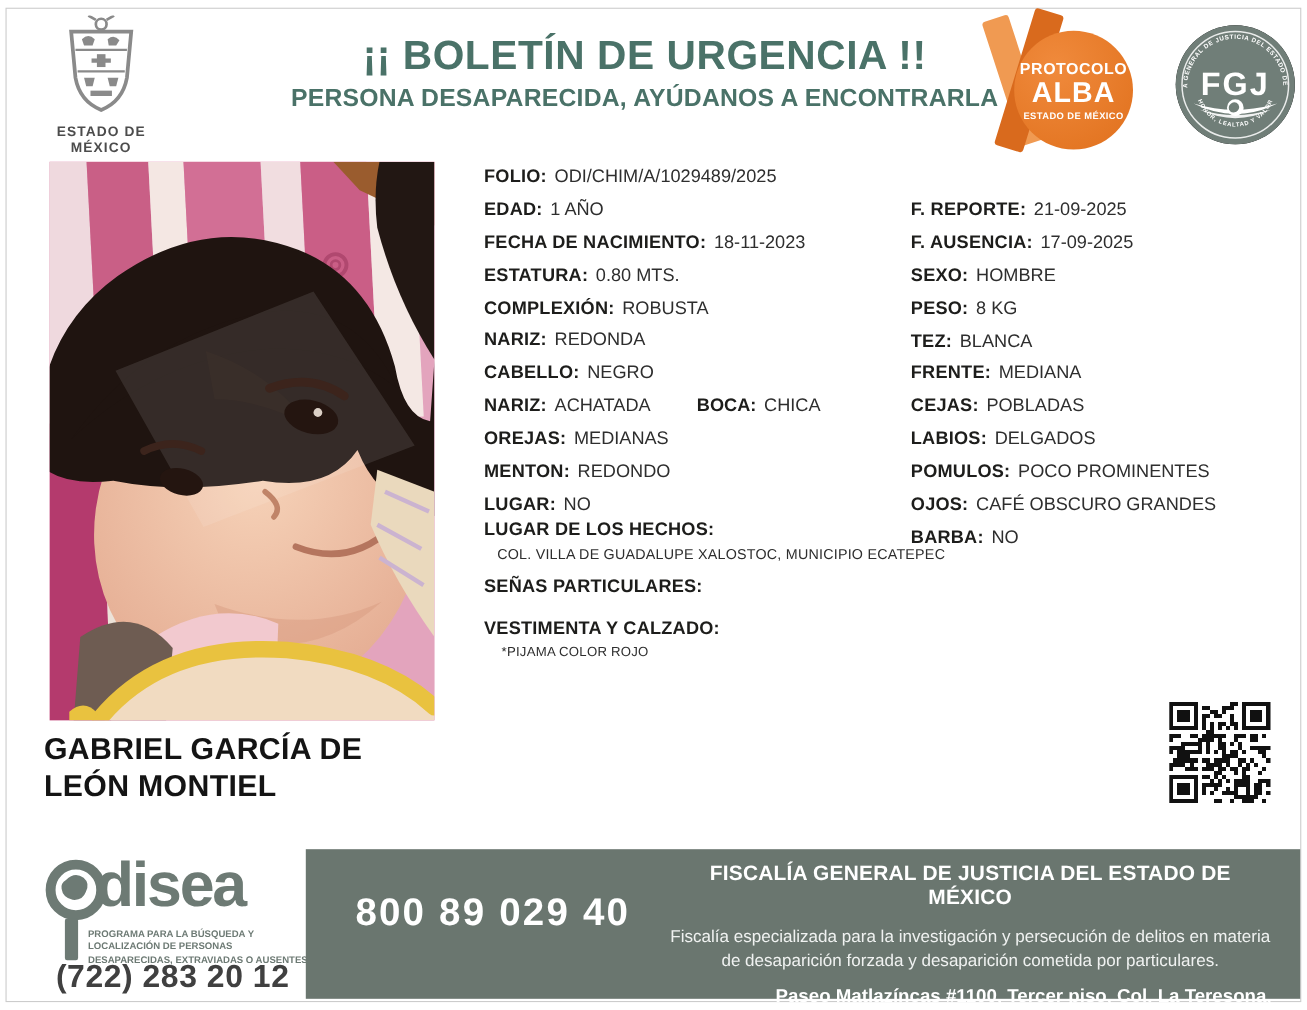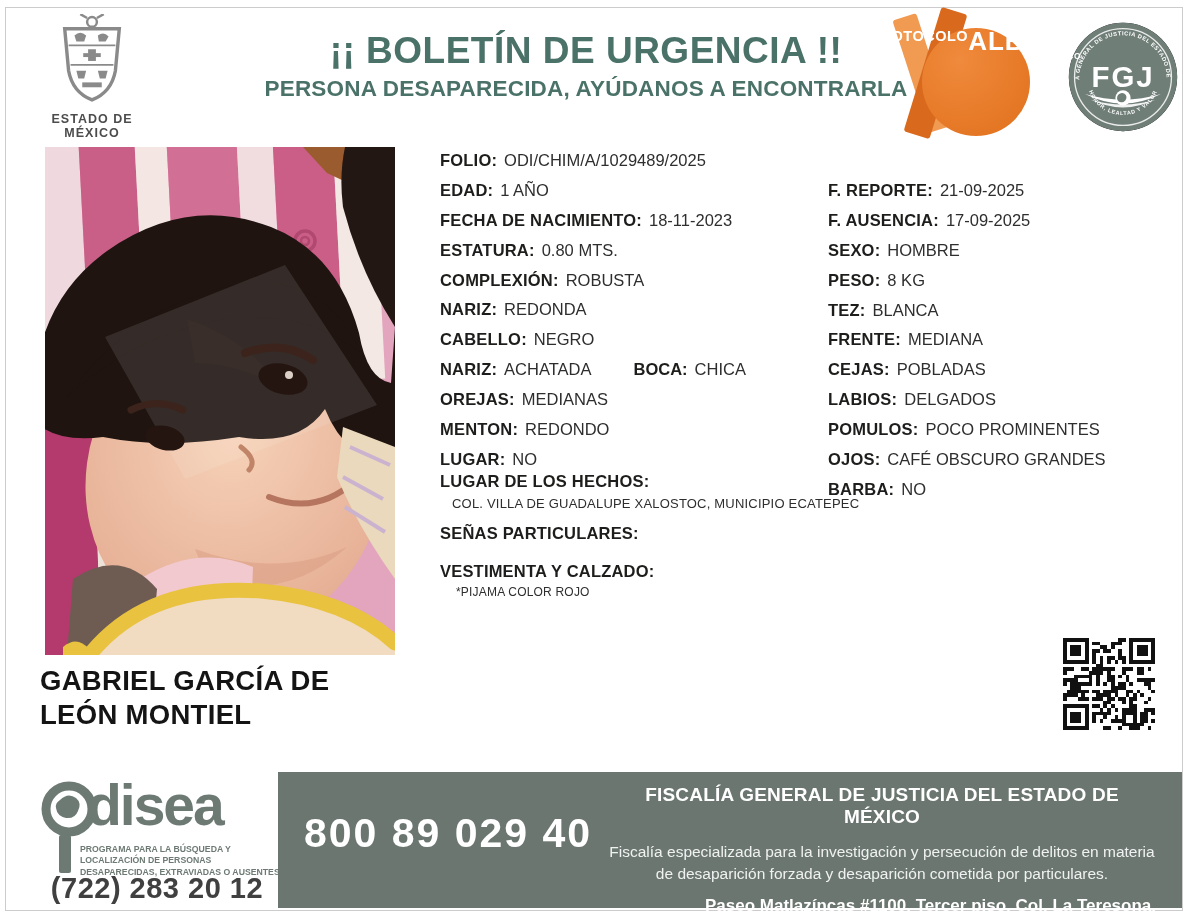--- a/index.html
+++ b/index.html
@@ -15,21 +15,21 @@
 
   .titleblock{position:absolute;left:236px;top:32px;width:700px;text-align:center;}
   .main-title{font-size:37px;font-weight:bold;color:#4a7268;letter-spacing:.5px;line-height:1.05;}
   .sub-title{font-size:22.5px;font-weight:bold;color:#4a7268;letter-spacing:.2px;margin-top:5px;}
 
   .alba{position:absolute;left:900px;top:12px;width:142px;height:128px;}
   .alba .ribbon-back{position:absolute;left:10px;top:2px;width:25px;height:118px;background:#f09a52;transform:rotate(-18deg);border-radius:3px;}
   .alba .ribbon-front{position:absolute;left:22px;top:-4px;width:27px;height:130px;background:#d96a1d;transform:rotate(17deg);border-radius:3px;}
   .alba .circle{position:absolute;left:22px;top:16px;width:108px;height:108px;border-radius:50%;
     background:radial-gradient(circle at 35% 30%, #f08a3c, #e0701c);z-index:2;
-    display:flex;justify-content:center;color:#fff;text-align:center;}
+    display:flex;flex-direction:column;align-items:center;justify-content:center;color:#fff;text-align:center;}
   .alba .l1{font-size:14.5px;font-weight:bold;letter-spacing:.5px;}
   .alba .l2{font-size:26px;font-weight:bold;letter-spacing:1px;line-height:1;}
   .alba .l3{font-size:8.5px;font-weight:bold;letter-spacing:.4px;margin-top:3px;}
 
   .fgj{position:absolute;left:1066px;top:20px;width:114px;height:114px;}
 
   
   .photo{position:absolute;left:45px;top:147px;width:350px;height:508px;overflow:hidden;background:#e3a4bd;}
   .person-name{position:absolute;left:40px;top:664px;width:360px;text-align:left;
     font-size:27.5px;font-weight:bold;color:#141414;line-height:1.22;letter-spacing:.3px;}
@@ -54,21 +54,21 @@
 
   
   .odisea{position:absolute;left:38px;top:776px;width:240px;height:132px;color:#6d7a74;}
   .odisea .brand{position:absolute;left:49px;top:-4px;font-size:57px;font-weight:bold;letter-spacing:-2px;color:#6d7a74;}
   .odisea .tagline{position:absolute;left:42px;top:68px;width:200px;font-size:8.7px;font-weight:bold;line-height:1.3;color:#6d7a74;}
   .odisea .phone{position:absolute;left:-6px;top:96px;width:250px;text-align:center;font-size:29px;font-weight:bold;letter-spacing:.5px;color:#404040;}
 
   .graybar{position:absolute;left:278px;top:772px;width:904px;height:136px;background:#6a766f;}
   .lada{position:absolute;left:20px;top:30px;width:300px;text-align:center;color:#ffffff;}
   .lada .lada1{font-size:28px;font-weight:bold;letter-spacing:1.5px;}
-  .lada .lada2{font-size:41px;font-weight:bold;letter-spacing:2px;margin-top:8px;}
+  .lada .lada2{font-size:35px;font-weight:bold;letter-spacing:2px;margin-top:8px;}
   .fiscalia{position:absolute;left:330px;top:12px;width:548px;color:#ffffff;}
   .fiscalia .ftitle{font-size:19px;font-weight:bold;text-align:center;letter-spacing:.2px;}
   .fiscalia .fdesc{margin-top:13px;font-size:15.5px;line-height:1.4;text-align:center;color:#f0f2f1;}
   .fiscalia .faddr{margin-top:11px;font-size:17px;font-weight:bold;text-align:right;line-height:1.25;}
 </style>
 </head>
 <body>
 
 <div class="page">
   <div class="frame"></div>

